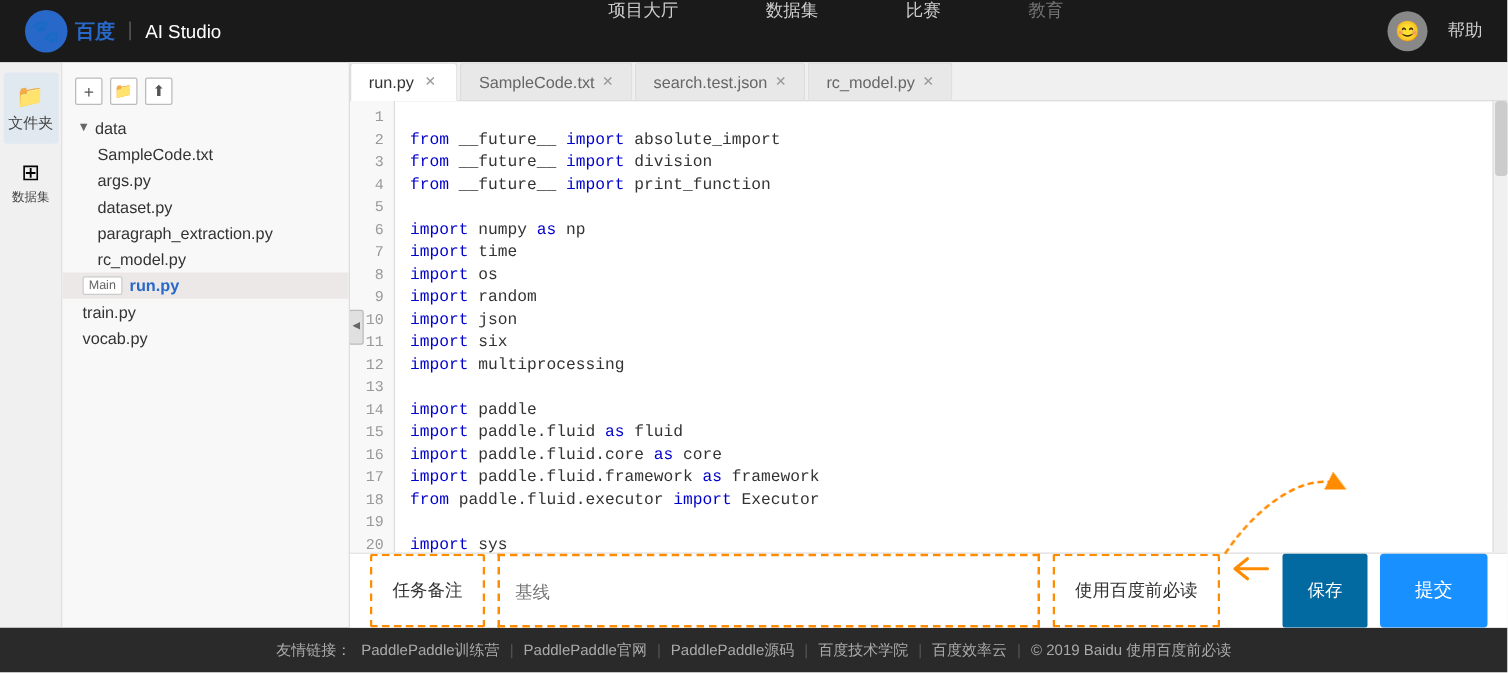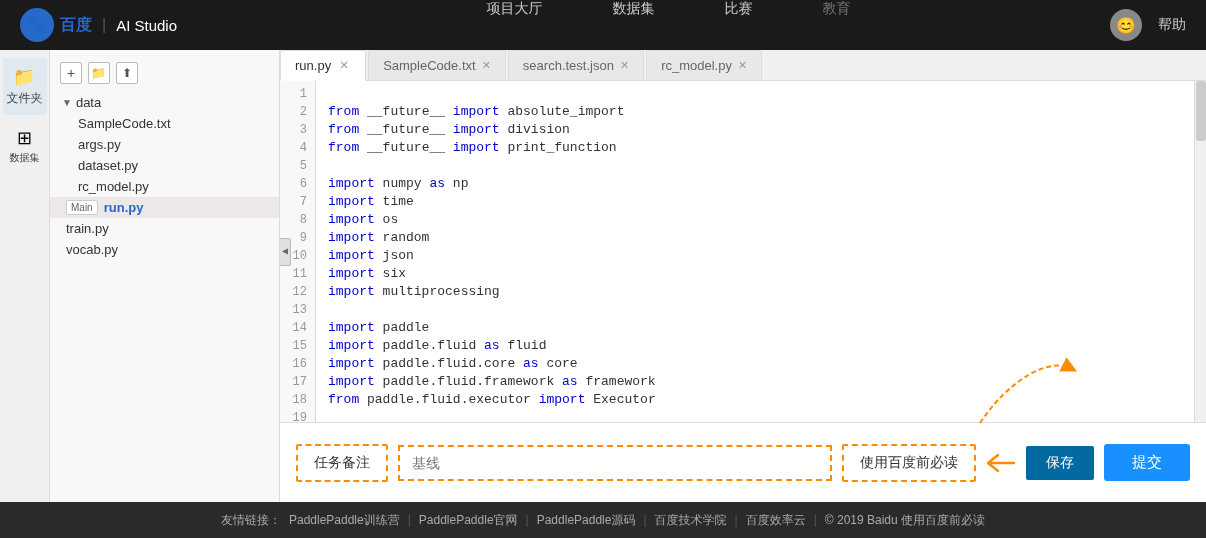--- a/index.html
+++ b/index.html
@@ -51,20 +51,23 @@
       <span>data</span>
     </div>
     <div style="padding:3px 28px;font-size:13px;color:#333;cursor:pointer;">
       <span>SampleCode.txt</span>
     </div>
     <div style="padding:3px 28px;font-size:13px;color:#333;cursor:pointer;">
       <span>args.py</span>
     </div>
     <div style="padding:3px 28px;font-size:13px;color:#333;cursor:pointer;">
       <span>dataset.py</span>
+    </div>
+    <div style="padding:3px 28px;font-size:13px;color:#333;cursor:pointer;">
+      <span>paragraph_extraction.py</span>
     </div>
     <div style="padding:3px 28px;font-size:13px;color:#333;cursor:pointer;">
       <span>rc_model.py</span>
     </div>
     <div style="padding:3px 16px;font-size:13px;cursor:pointer;display:flex;align-items:center;gap:6px;background:#ece8e8;">
       <span style="background:white;border:1px solid #ccc;color:#666;font-size:10px;padding:1px 4px;border-radius:2px;">Main</span>
       <span style="color:#2868c8;font-weight:bold;">run.py</span>
     </div>
     <div style="padding:3px 16px;font-size:13px;color:#333;cursor:pointer;">
       <span>train.py</span>
@@ -147,21 +150,21 @@
 
       </div>
 
       <div style="position:absolute;right:0;top:0;width:12px;height:100%;background:#f0f0f0;border-left:1px solid #ddd;">
         <div style="width:10px;height:60px;background:#ccc;border-radius:3px;margin:0 1px;"></div>
       </div>
 
       <div style="position:absolute;left:-1px;top:50%;transform:translateY(-50%);background:#e0e0e0;border:1px solid #bbb;width:12px;height:28px;display:flex;align-items:center;justify-content:center;cursor:pointer;font-size:10px;color:#666;border-radius:2px;z-index:10;">◀</div>
     </div>
 
-    <div style="height:80px;background:white;border-top:1px solid #ddd;display:flex;align-items:center;padding:0 16px;gap:10px;position:relative;overflow:visible;">
+    <div style="height:60px;background:white;border-top:1px solid #ddd;display:flex;padding:0 16px;gap:10px;position:relative;overflow:visible;">
 
       <svg style="position:absolute;top:-75px;left:350px;width:460px;height:80px;pointer-events:none;overflow:visible;" viewBox="0 0 460 80">
 
         <path d="M 350 75 C 380 30, 420 10, 440 20" stroke="#ff8c00" stroke-width="2" stroke-dasharray="5,3" fill="none" marker-end="url(#arr)"></path>
         <defs>
           <marker id="arr" markerWidth="8" markerHeight="8" refX="4" refY="4" orient="auto">
             <path d="M 0 0 L 8 4 L 0 8 z" fill="#ff8c00"></path>
           </marker>
         </defs>
       </svg>

